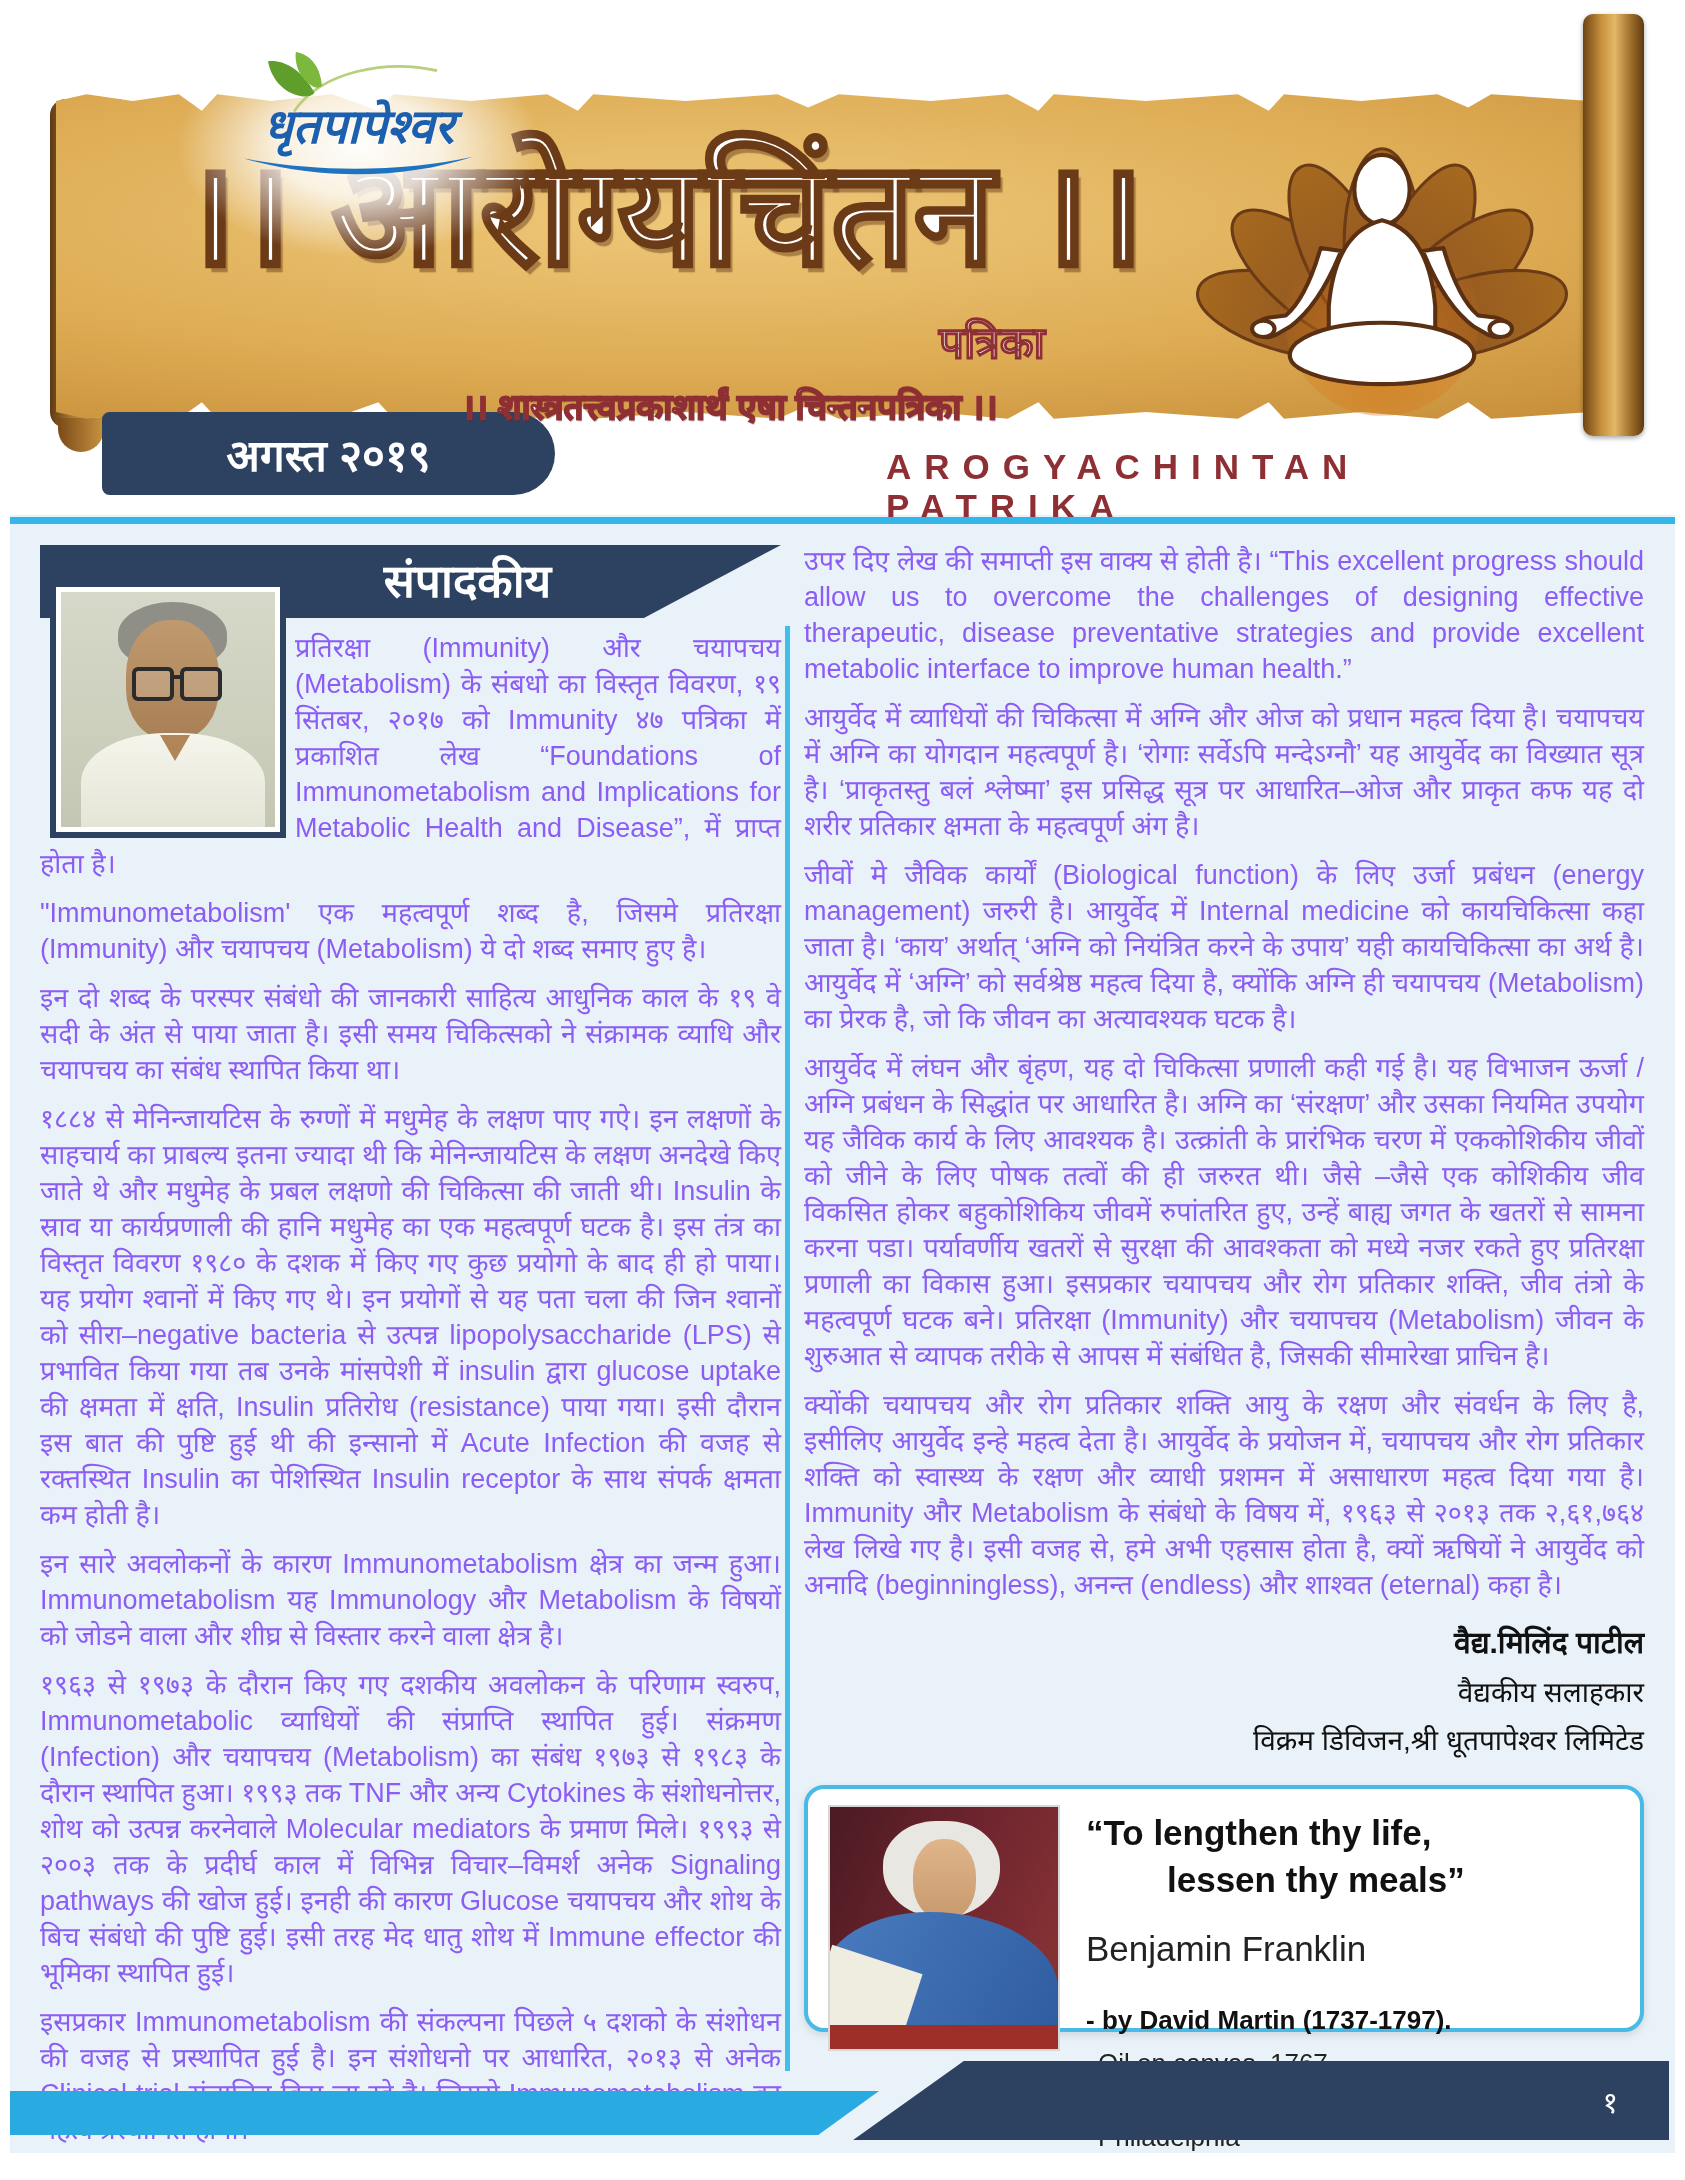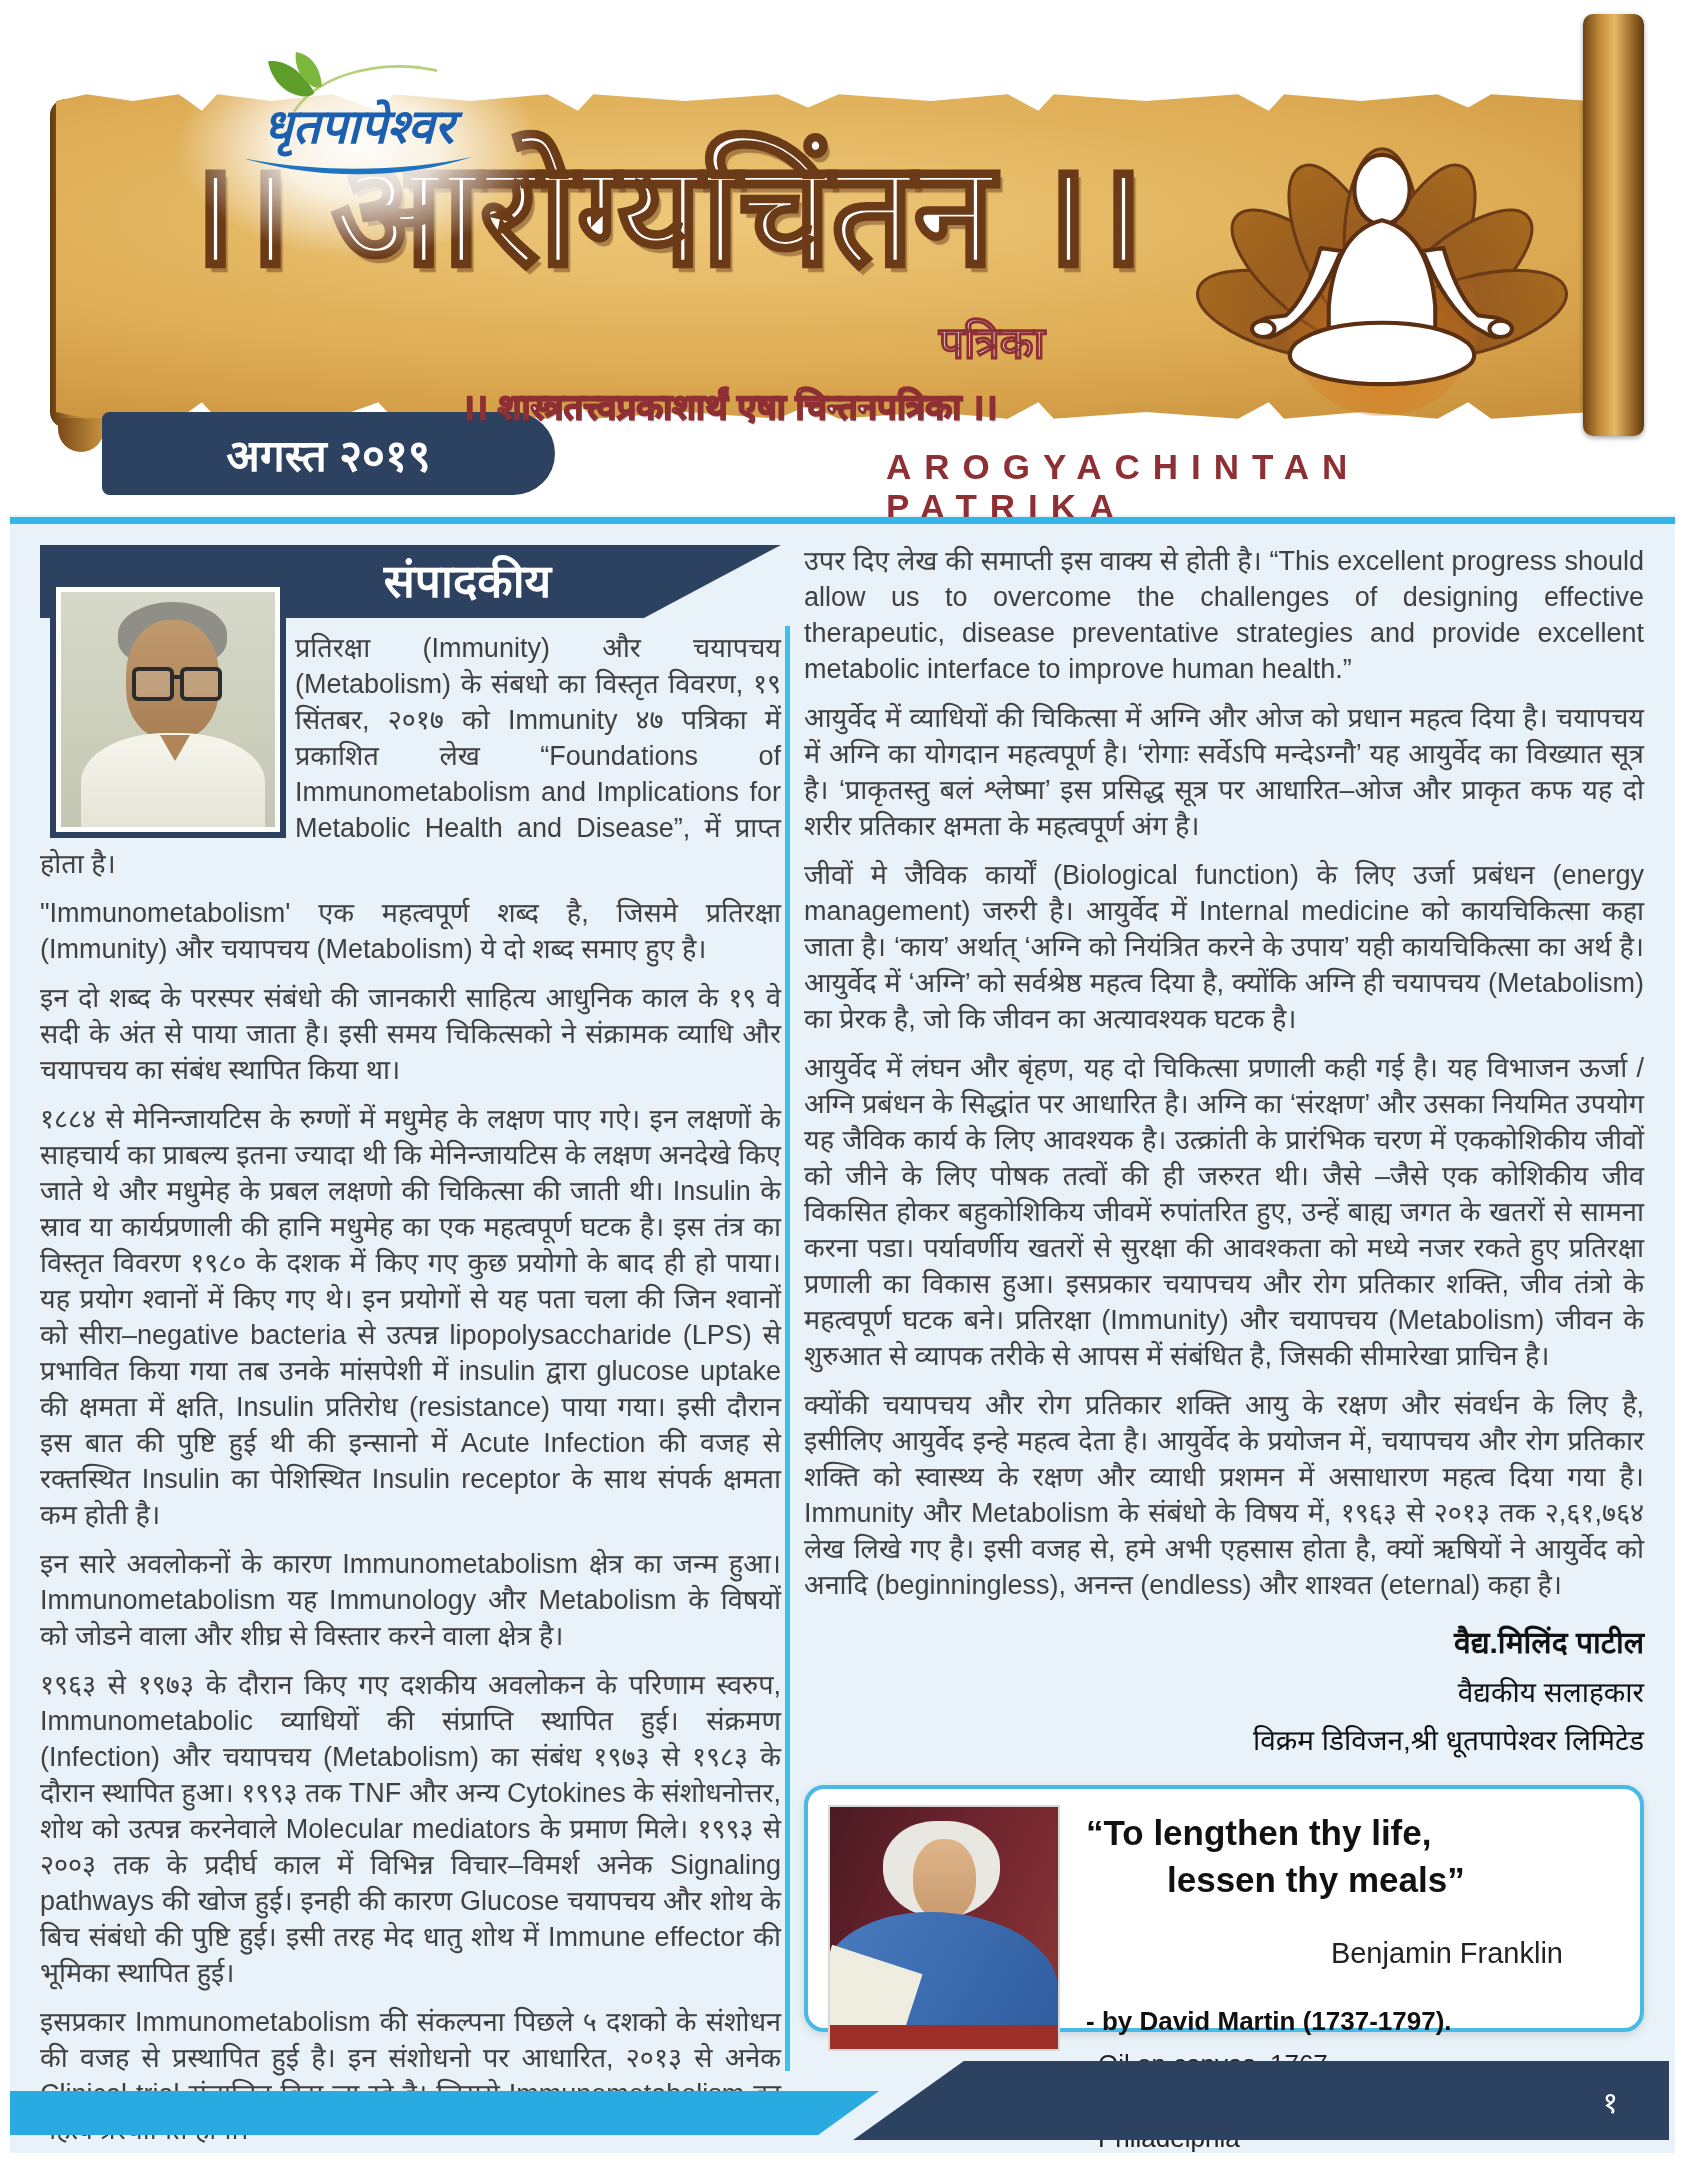--- a/index.html
+++ b/index.html
@@ -43,21 +43,21 @@
     border-radius:8px 44px 44px 8px;display:flex;align-items:center;justify-content:center;}
   .date-badge span{color:#fff;font-size:44px;font-weight:bold;}
   .eng-title{position:absolute;left:886px;top:447px;width:661px;display:flex;justify-content:space-between;
     color:#8e2f34;font-weight:bold;font-size:35px;letter-spacing:13px;flex-direction:column;}
   .cyan-rule{position:absolute;left:10px;right:10px;top:517px;height:7px;background:#35b6e8;}
 
   
   .col-divider{position:absolute;left:785px;top:626px;width:5px;height:1445px;background:#3fc0ea;}
   .col-left{position:absolute;left:40px;top:545px;width:741px;}
   .col-right{position:absolute;left:804px;top:543px;width:840px;}
-  .para{font-size:27px;line-height:36px;text-align:justify;color:#404040;margin:0 0 13px 0;}
+  .para{font-size:27px;line-height:36px;text-align:justify;color:#8b5cf6;margin:0 0 13px 0;}
 
   
   .ed-banner{position:relative;height:73px;background:#2d4160;
     clip-path:polygon(0 0,100% 0,81.5% 100%,0 100%);}
   .ed-title{display:block;text-align:center;padding-left:114px;line-height:73px;
     color:#fff;font-size:46px;font-weight:bold;}
   .photo{position:absolute;left:10px;top:36px;width:236px;height:257px;box-sizing:border-box;
     border:6px solid #2d4160;background:#fff;padding:5px;z-index:5;}
   .photo-inner{position:relative;width:100%;height:100%;overflow:hidden;
     background:linear-gradient(180deg,#d6d8c9 0%,#cccfbc 60%,#c3c6b2 100%);}
@@ -85,21 +85,21 @@
   .fr-hair{position:absolute;left:53px;top:14px;width:117px;height:97px;background:#e9e7e1;border-radius:50% 50% 55% 55%;}
   .fr-face{position:absolute;left:83px;top:32px;width:63px;height:81px;
     background:linear-gradient(#e0b58a,#c79a6e);border-radius:46%;}
   .fr-coat{position:absolute;left:-6px;top:105px;width:234px;height:141px;
     background:linear-gradient(120deg,#4a7cc0,#2e5b9e);border-radius:45% 55% 0 0;}
   .fr-paper{position:absolute;left:-16px;top:150px;width:95px;height:103px;background:#efece0;transform:rotate(18deg);}
   .fr-table{position:absolute;left:0;bottom:0;width:100%;height:24px;background:#9e2f28;}
   .q-right{flex:1;padding-top:4px;color:#111;}
   .q-line1{font-size:35px;font-weight:bold;line-height:1.35;}
   .q-line2{font-size:35px;font-weight:bold;line-height:1.35;padding-left:81px;}
-  .q-author{font-size:29px;text-align:right;padding-right:57px;margin-top:34px;color:#222;}
+  .q-author{font-size:35px;padding-right:57px;margin-top:26px;color:#222;}
   .q-credit1{font-size:26px;font-weight:bold;margin-top:36px;}
   .q-credit2,.q-credit3{font-size:26px;margin-top:12px;padding-left:12px;color:#222;}
 
   
   .footer-cyan{position:absolute;left:10px;top:2091px;width:869px;height:44px;background:#29aae1;
     clip-path:polygon(0 0,100% 0,93% 100%,0 100%);}
   .footer-navy{position:absolute;left:849px;top:2061px;width:820px;height:79px;background:#2d4160;
     clip-path:polygon(14% 0,100% 0,100% 100%,0.5% 100%);}
   .page-num{position:absolute;right:51px;top:50%;transform:translateY(-50%);color:#fff;font-size:30px;}
 </style>

